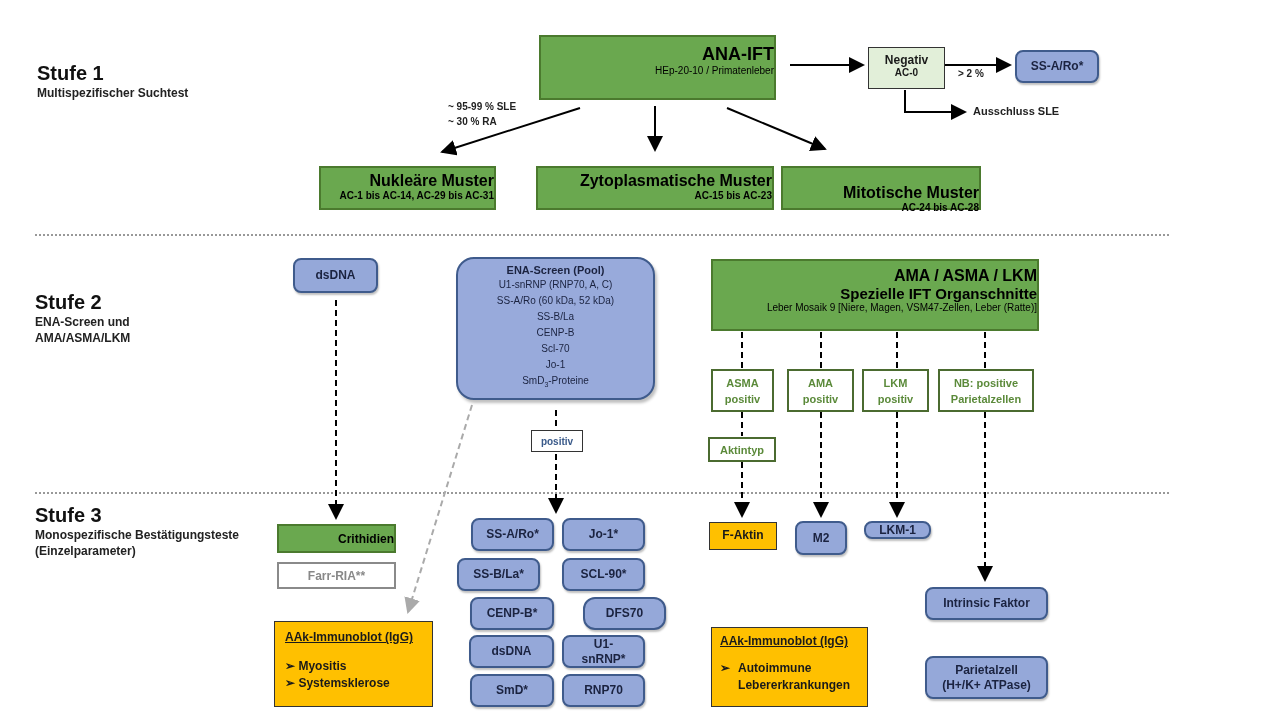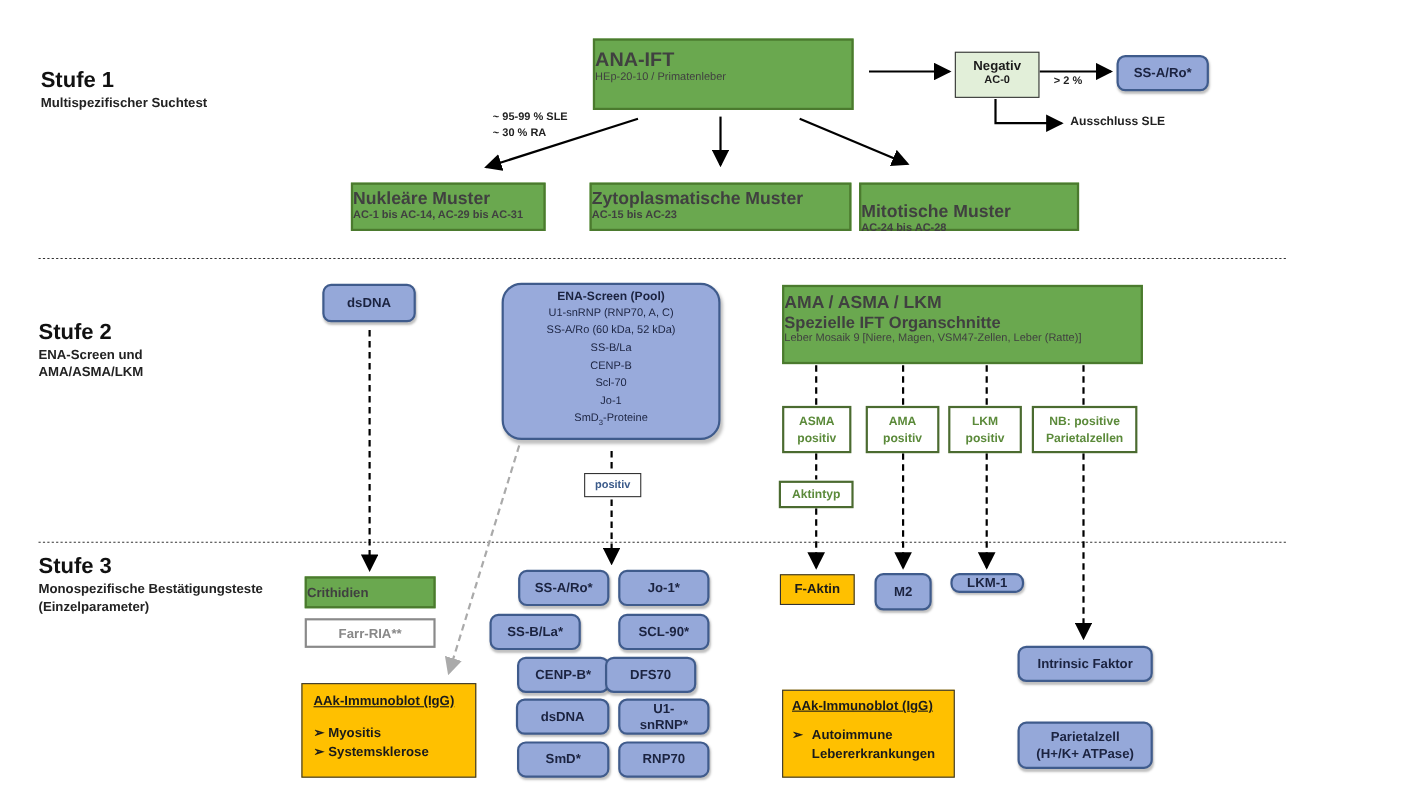--- a/index.html
+++ b/index.html
@@ -6,21 +6,21 @@
   body { width:1280px; height:720px; background:#ffffff; position:relative; overflow:hidden;
          font-family:"Liberation Sans", sans-serif; color:#1a1a1a; }
   .abs { position:absolute; box-sizing:border-box; }
   svg.conn { position:absolute; left:0; top:0; width:1280px; height:720px; pointer-events:none; }
 
   
   .stage-title { font-size:20px; font-weight:bold; color:#111; }
   .stage-sub { font-size:12px; font-weight:bold; color:#222; line-height:16px; }
 
   
-  .green { background:#6aa84f; border:2px solid #4b7a2e; text-align:left; color:#404040; }
+  .green { background:#6aa84f; border:2px solid #4b7a2e; text-align:right; color:#000000; }
   .green .big { font-weight:bold; font-size:16px; }
   .green .small { font-size:10px; font-weight:bold; }
 
   
   .blue { background:#95a8d9; border:2px solid #3f5b8c; border-radius:8px; text-align:center;
           font-weight:bold; font-size:12px; color:#1b2340; display:flex; align-items:center; justify-content:center;
           box-shadow:1px 2px 2px rgba(0,0,0,0.25); line-height:15px; }
   .blue-big { background:#98aadb; border:2px solid #3f5b8c; border-radius:18px; text-align:center;
               color:#1b2340; box-shadow:2px 3px 3px rgba(0,0,0,0.25); }
 
@@ -172,24 +172,24 @@
 <div class="abs orange" style="left:274px; top:621px; width:159px; height:86px; padding:8px 0 0 10px; font-size:12px;">
   <div style="text-decoration:underline; margin-bottom:14px;">AAk-Immunoblot (IgG)</div>
   <div style="line-height:17px;">
     <div><span>➢ </span><span>Myositis</span></div>
     <div><span>➢ </span><span>Systemsklerose</span></div>
   </div>
 </div>
 
 <div class="abs blue" style="left:471px; top:518px; width:83px; height:33px;">SS-A/Ro*</div>
 <div class="abs blue" style="left:562px; top:518px; width:83px; height:33px;">Jo-1*</div>
-<div class="abs blue" style="left:445px; top:558px; width:83px; height:33px;">SS-B/La*</div>
+<div class="abs blue" style="left:457px; top:558px; width:83px; height:33px;">SS-B/La*</div>
 <div class="abs blue" style="left:562px; top:558px; width:83px; height:33px;">SCL-90*</div>
 <div class="abs blue" style="left:470px; top:597px; width:84px; height:33px;">CENP-B*</div>
-<div class="abs blue" style="left:550px; top:597px; width:83px; height:33px;">DFS70</div>
+<div class="abs blue" style="left:583px; top:597px; width:83px; height:33px;border-radius:12px;">DFS70</div>
 <div class="abs blue" style="left:469px; top:635px; width:85px; height:33px;">dsDNA</div>
 <div class="abs blue" style="left:562px; top:635px; width:83px; height:33px; padding:0 18px;">U1-snRNP*</div>
 <div class="abs blue" style="left:470px; top:674px; width:84px; height:33px;">SmD*</div>
 <div class="abs blue" style="left:562px; top:674px; width:83px; height:33px;">RNP70</div>
 
 <div class="abs orange" style="left:709px; top:522px; width:68px; height:28px; font-size:12px; text-align:center; line-height:25px;">F-Aktin</div>
 <div class="abs blue" style="left:795px; top:521px; width:52px; height:34px;">M2</div>
 <div class="abs blue" style="left:864px; top:521px; width:67px; height:18px;">LKM-1</div>
 
 <div class="abs blue" style="left:925px; top:587px; width:123px; height:33px;">Intrinsic Faktor</div>

